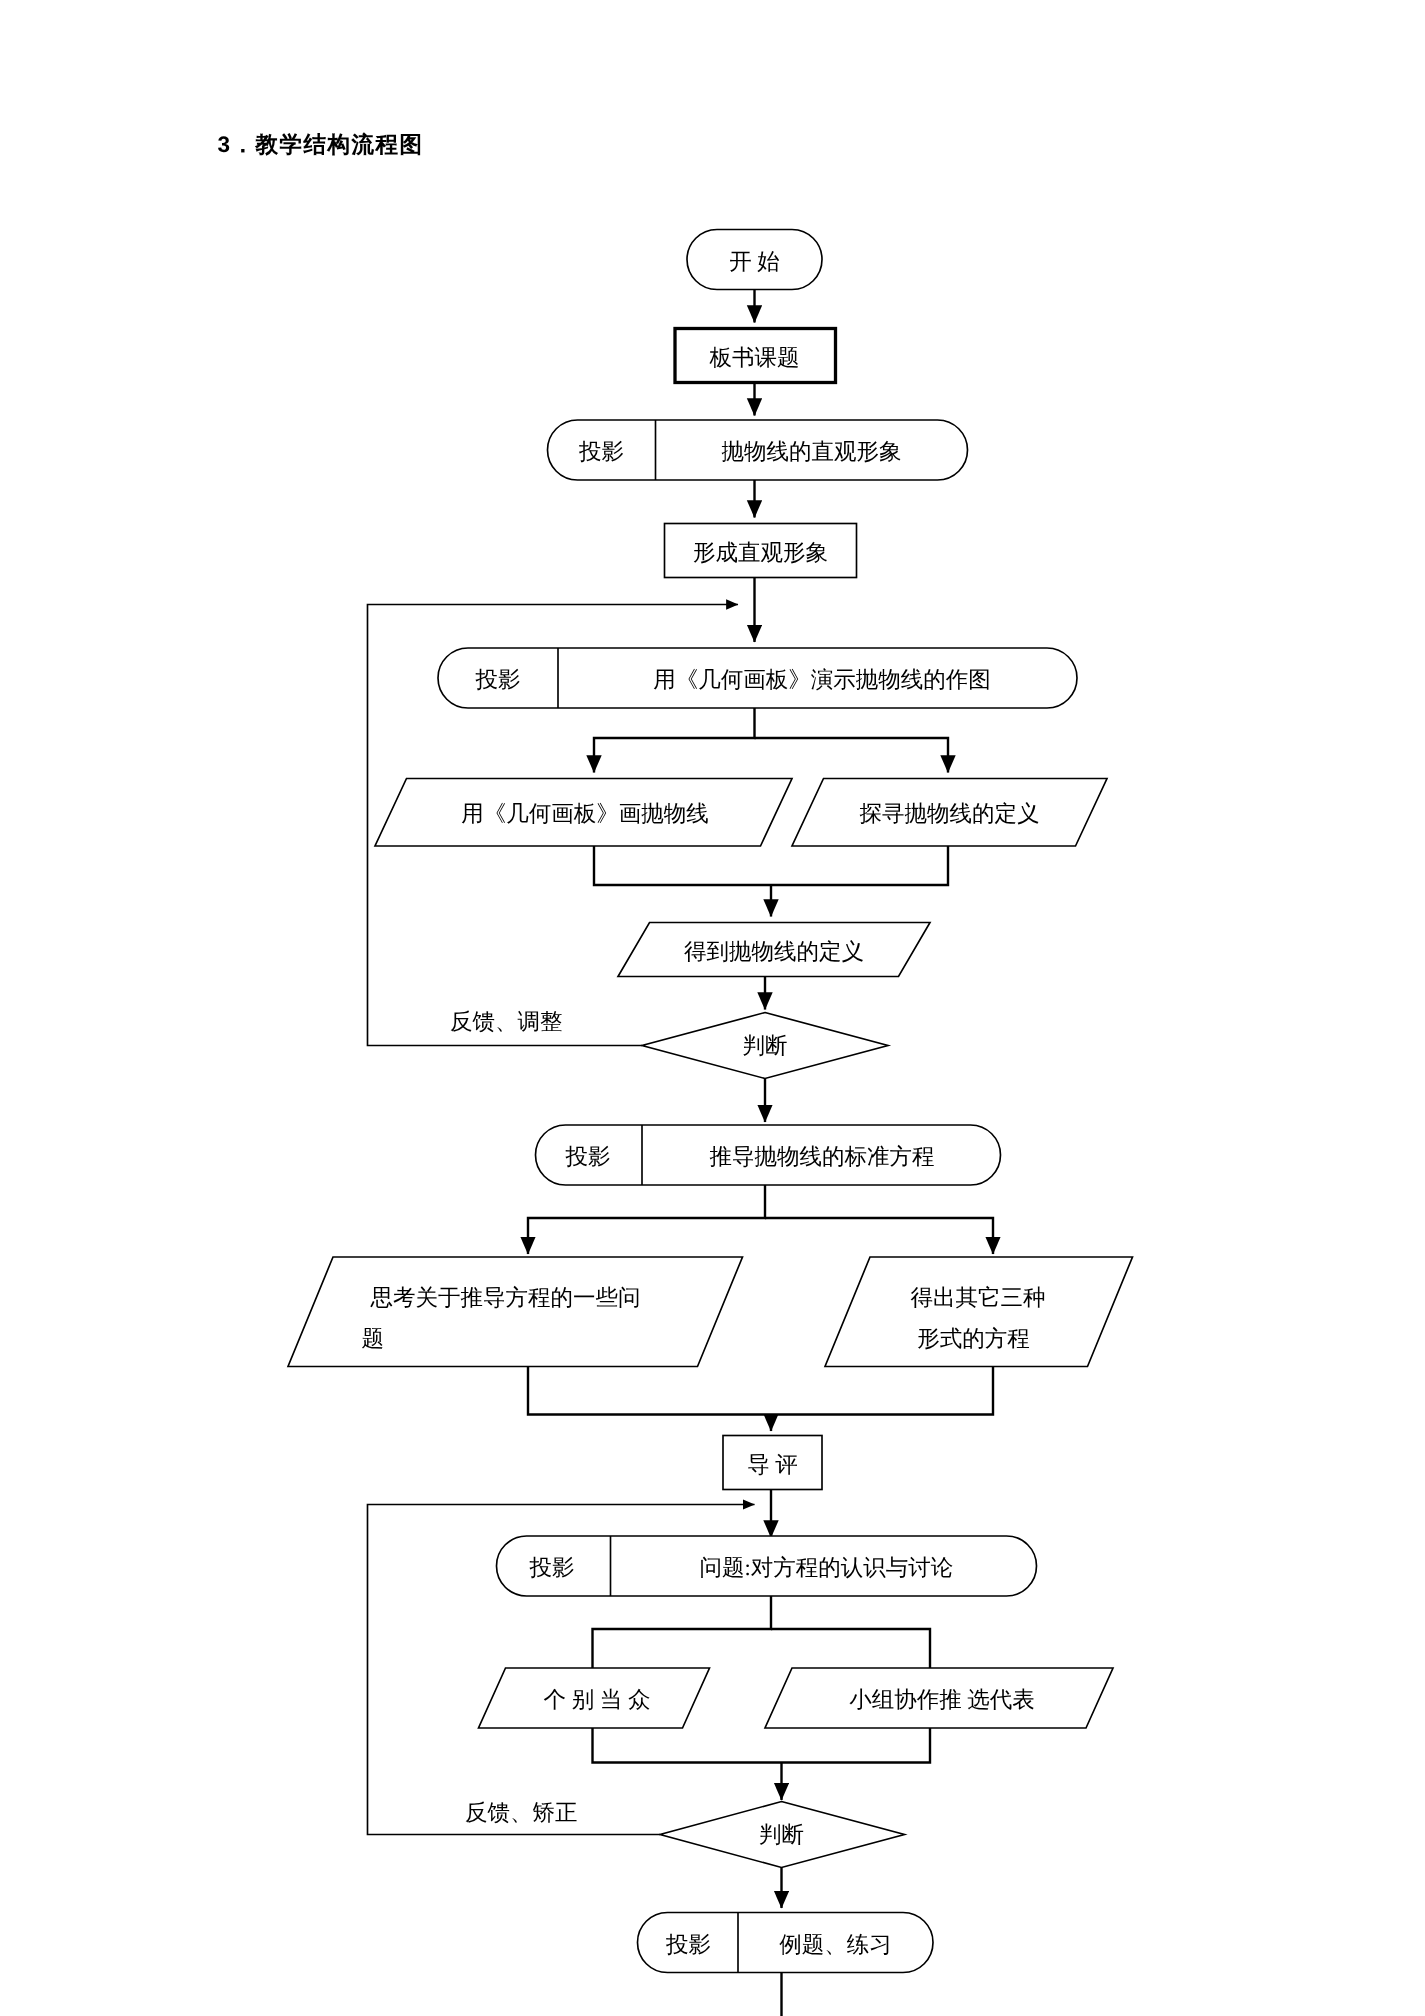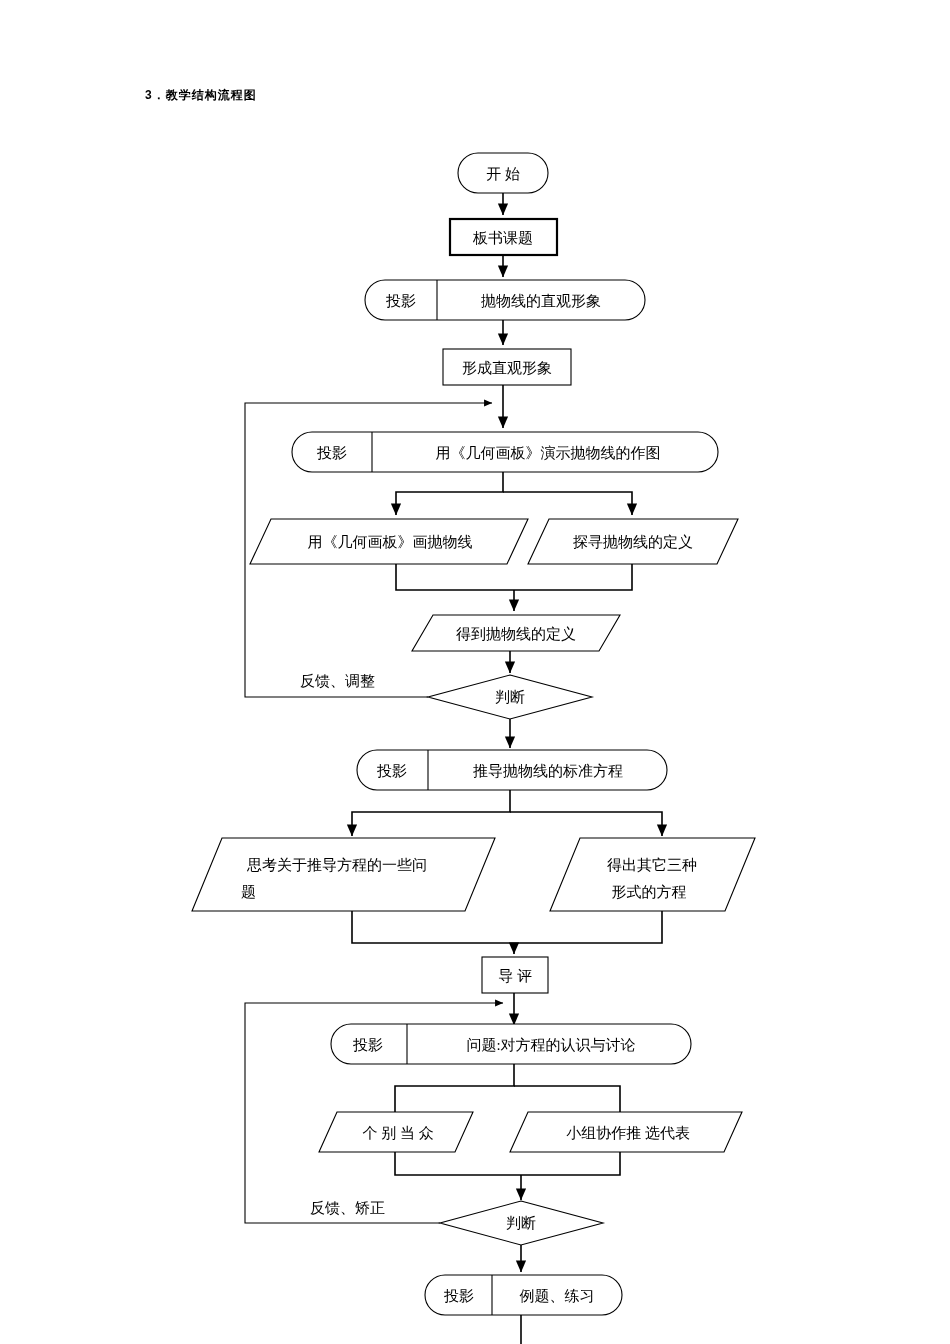--- a/index.html
+++ b/index.html
@@ -5,21 +5,21 @@
   html,body{margin:0;padding:0;background:#ffffff;}
   body{
     width:950px;height:1344px;position:relative;overflow:hidden;
     font-family:"Liberation Serif","DejaVu Serif",serif;
     color:#000000;
   }
   #page{position:absolute;left:0;top:0;width:950px;height:1344px;}
   #heading{
     position:absolute;left:145px;top:87px;
     font-family:"Liberation Sans","DejaVu Sans",sans-serif;
-    font-weight:bold;font-size:12px;letter-spacing:1px;white-space:nowrap;
+    font-weight:bold;font-size:15px;letter-spacing:1px;white-space:nowrap;
   }
   svg#flow{position:absolute;left:0;top:0;width:950px;height:1344px;}
   svg#flow text{
     font-family:"Liberation Serif","DejaVu Serif",serif;
     font-size:15px;fill:#000;
   }
   svg#flow .lbl{font-size:15px;}
   svg#flow .shape{fill:#ffffff;stroke:#000000;stroke-width:1.1;}
   svg#flow .shape-thick{fill:#ffffff;stroke:#000000;stroke-width:2.2;}
   svg#flow .ln{stroke:#000000;stroke-width:1.6;fill:none;}

